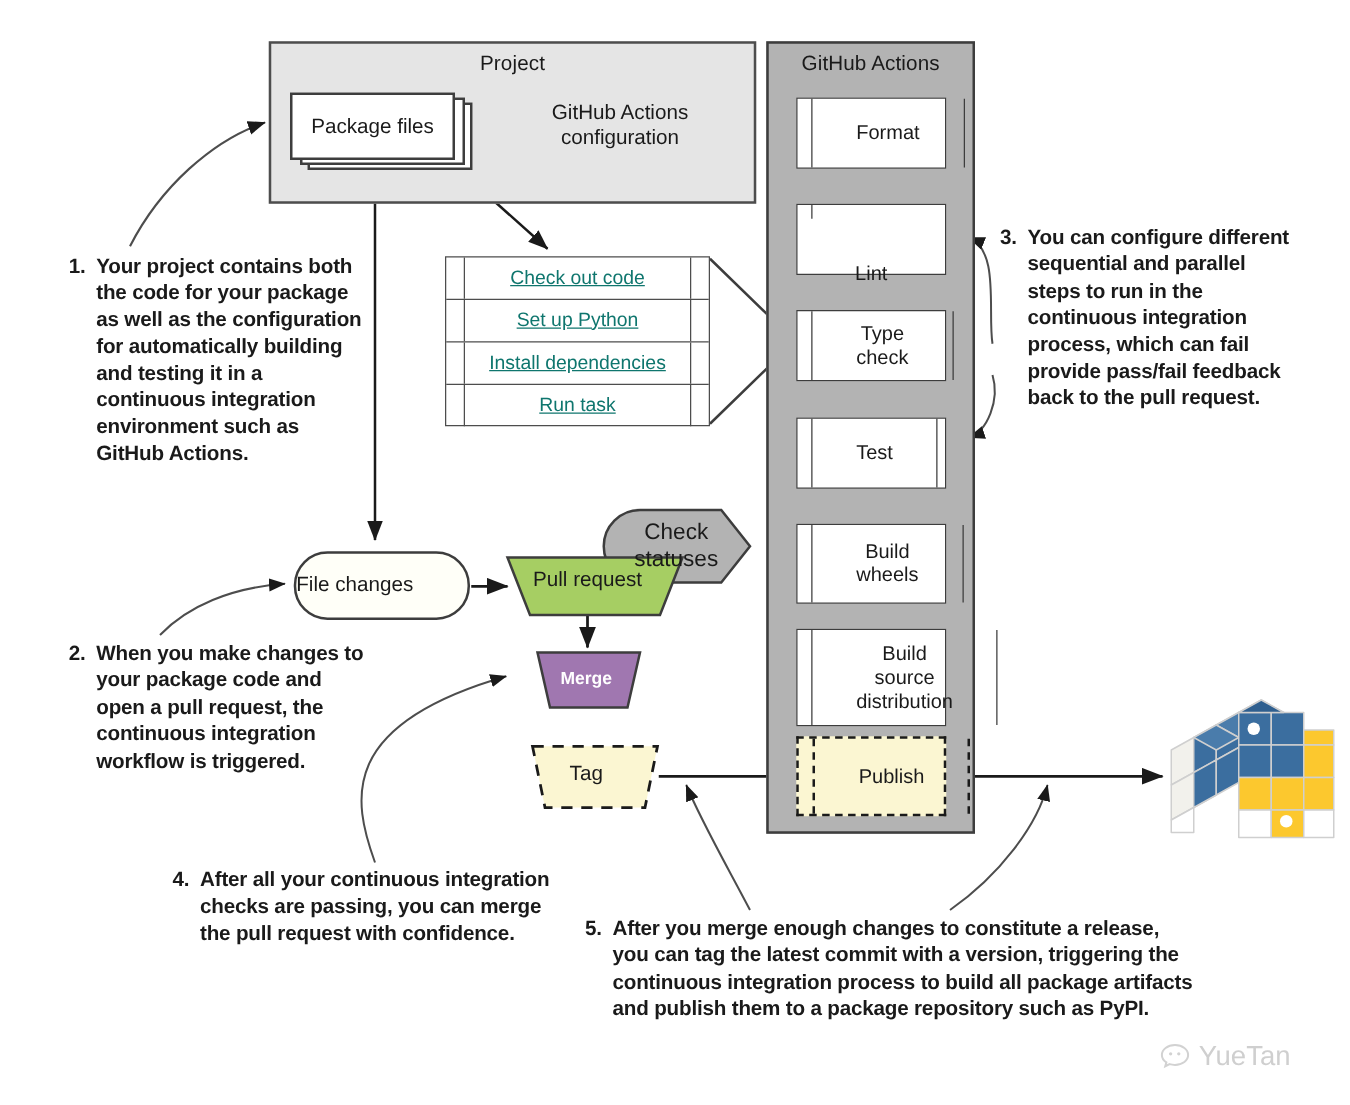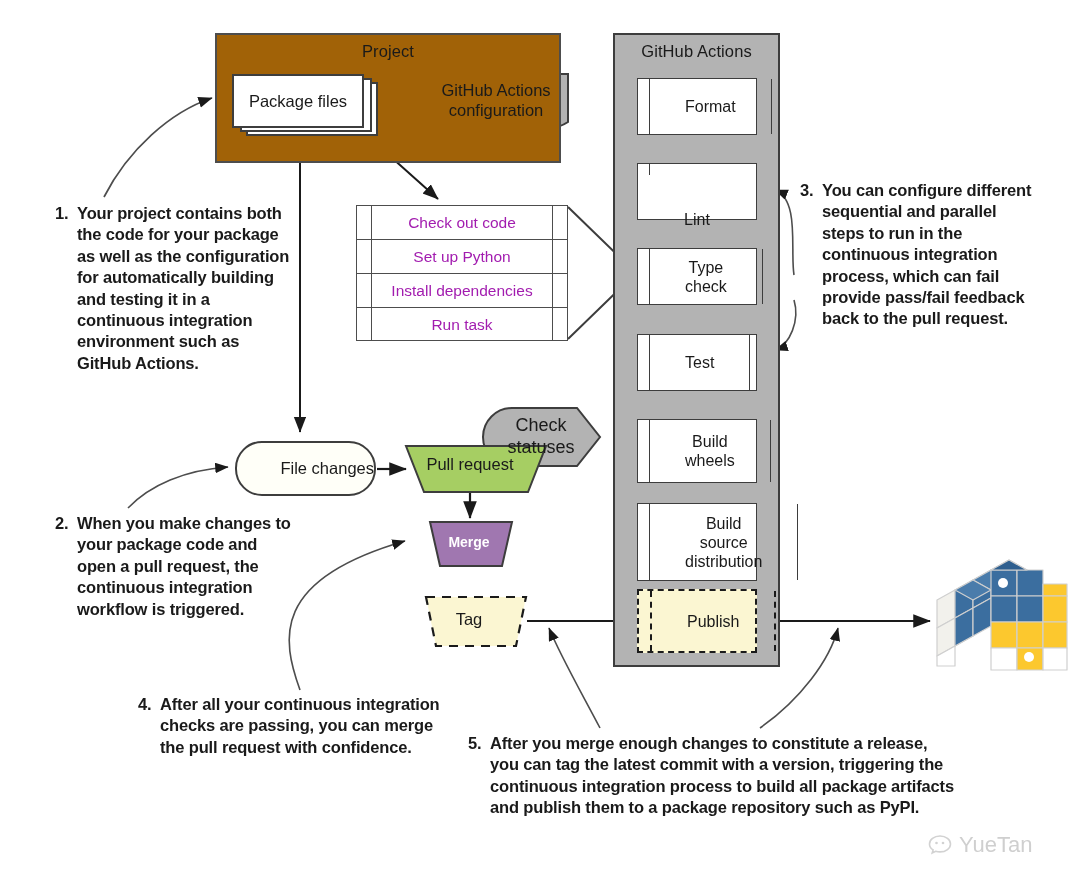--- a/index.html
+++ b/index.html
@@ -1,24 +1,24 @@
 <!DOCTYPE html>
 <html><head>
 <meta charset="utf-8">
 <style>
   html,body{margin:0;padding:0;background:#ffffff;}
   body{width:1080px;height:884px;position:relative;overflow:hidden;
        font-family:"Liberation Sans",sans-serif;color:#1a1a1a;}
   #canvas{position:absolute;inset:0;width:1080px;height:884px;}
   svg.layer{position:absolute;left:0;top:0;width:1080px;height:884px;overflow:visible;}
   .abs{position:absolute;}
-  .ctr{display:flex;align-items:center;justify-content:flex-end;text-align:center;}
-
-  
-  .project-box{left:215px;top:33px;width:346px;height:130px;background:#a16207;
+  .ctr{display:flex;align-items:center;justify-content:flex-start;text-align:center;}
+
+  
+  .project-box{left:215px;top:33px;width:390px;height:130px;background:#e5e5e5;
                border:2px solid #4d4d4d;box-sizing:border-box;}
   .gha-box{left:613px;top:33px;width:167px;height:634px;background:#b3b3b3;
            border:2px solid #3d3d3d;box-sizing:border-box;}
   .container-title{width:100%;text-align:center;font-size:16.5px;color:#1a1a1a;
                    padding-top:7px;letter-spacing:.1px;}
 
   
   .pkg-stack{left:232px;top:74px;width:146px;height:62px;}
   .pkg-sheet{position:absolute;background:#ffffff;border:2px solid #3d3d3d;
              box-sizing:border-box;width:132px;height:54px;}
@@ -33,21 +33,21 @@
                    font-size:16.5px;line-height:20px;color:#1a1a1a;}
 
   
   .task-table{left:356px;top:205px;width:212px;height:136px;
               border:1.7px solid #4d4d4d;box-sizing:border-box;background:#fff;}
   .task-row{height:33px;border-bottom:1.7px solid #4d4d4d;display:flex;align-items:stretch;}
   .task-row:last-child{border-bottom:none;}
   .task-row .side{width:14px;border-right:1.7px solid #4d4d4d;flex:0 0 14px;}
   .task-row .side.r{border-right:none;border-left:1.7px solid #4d4d4d;}
   .task-row .mid{flex:1;display:flex;align-items:center;justify-content:center;
-                 font-size:15.5px;color:#a21caf;white-space:nowrap;}
+                 font-size:15.5px;color:#0f766e;white-space:nowrap;text-decoration:underline;}
 
   
   .step{position:absolute;background:#ffffff;border:1.8px solid #3d3d3d;
         box-sizing:border-box;display:flex;align-items:stretch;gap:35px;}
   .step .bar{width:11px;flex:0 0 11px;border-right:1.8px solid #3d3d3d;}
   .step .bar.r{border-right:none;border-left:1.8px solid #3d3d3d;}
   .step .body{flex:1;display:flex;align-items:center;justify-content:center;
               font-size:16px;line-height:19px;text-align:center;color:#1a1a1a;}
   .step.publish{background:#fbf6d2;border:2.2px dashed #1a1a1a;}
   .step.publish .bar{border-right:2px dashed #1a1a1a;}

